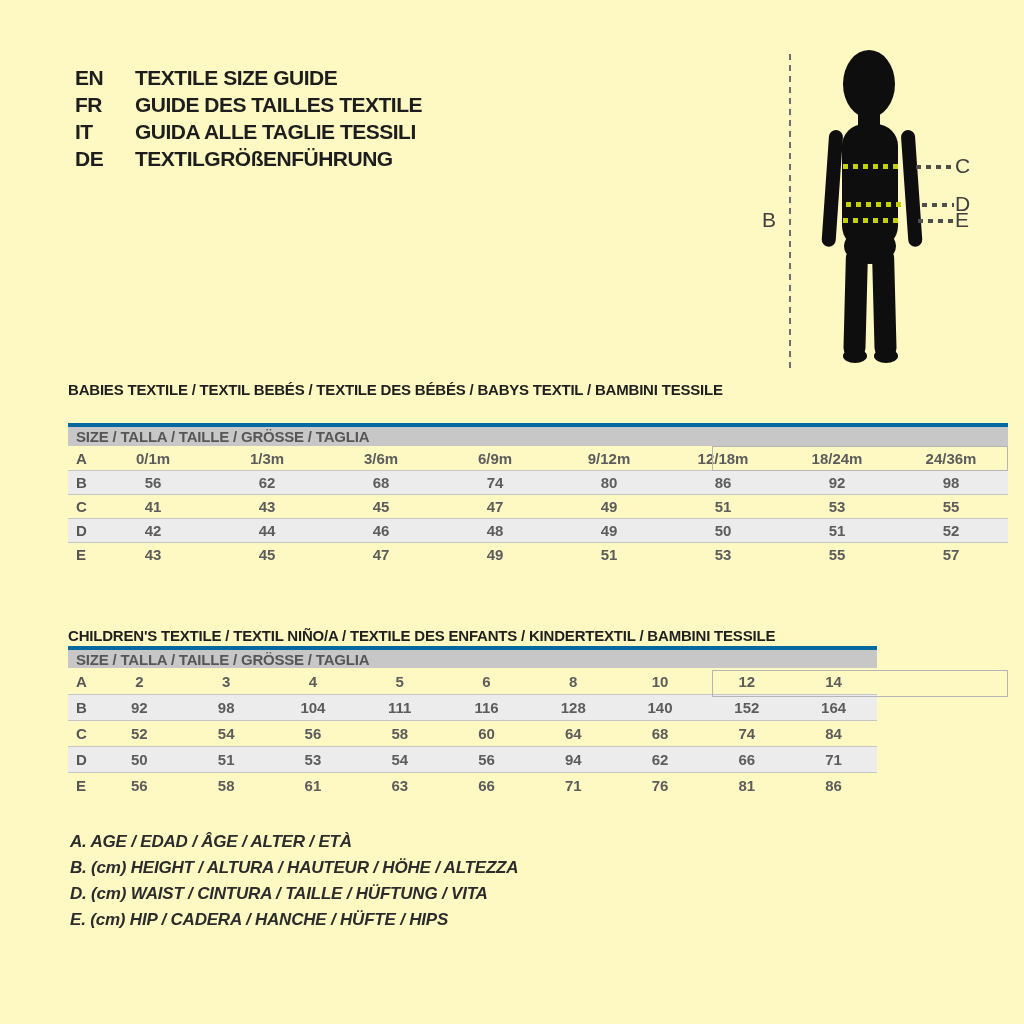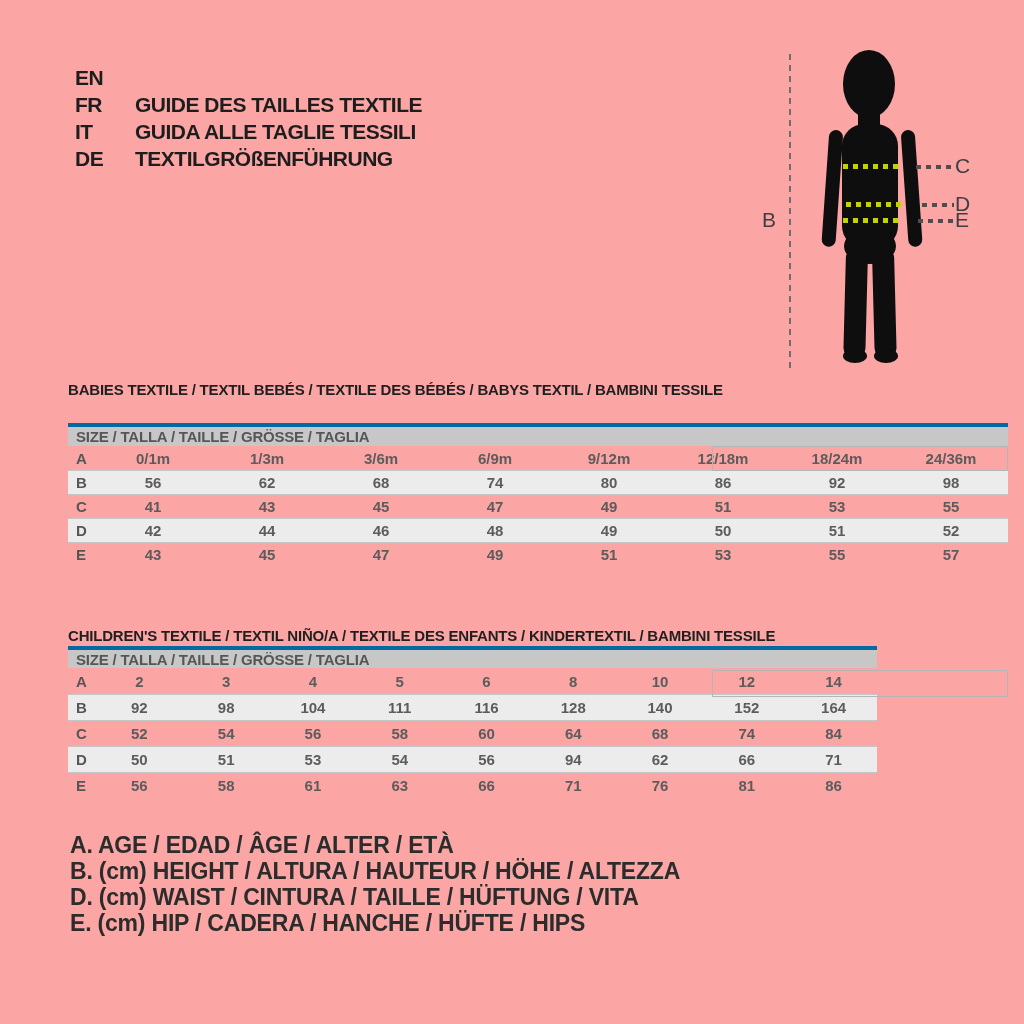--- a/index.html
+++ b/index.html
@@ -1,18 +1,18 @@
 <!DOCTYPE html>
 <html><head>
 <meta charset="utf-8">
 <style>
   * { margin:0; padding:0; box-sizing:border-box; }
   html,body { background:#ffffff; }
   body { font-family:"Liberation Sans","DejaVu Sans",sans-serif; }
-  .page { position:relative; width:1024px; height:1024px; background:#fca5a5; overflow:hidden;padding-left:27px; }
+  .page { position:relative; width:1024px; height:1024px; background:#fef9c3; overflow:hidden;padding-left:27px; }
 
   
   .lang-list { position:absolute; left:75px; top:64px; }
   .lang-row { display:flex; height:27px; align-items:center; }
   .lang-code { width:60px; font-size:21px; font-weight:700; color:#1d1d1d; letter-spacing:-0.5px; }
   .lang-title { font-size:21px; font-weight:700; color:#1d1d1d; letter-spacing:-0.5px; white-space:nowrap; }
 
   
   .fig-svg { position:absolute; left:820px; top:50px; width:104px; height:315px; overflow:visible; }
   .vdash { position:absolute; left:789px; top:54px; width:2px; height:316px;
@@ -35,31 +35,32 @@
   .tlabel { font-size:15px; font-weight:700; color:#565656; padding-left:8px; text-align:left; }
   .tcell { font-size:15px; font-weight:700; color:#5c5c5c; text-align:center; }
   .t-babies .trow { grid-template-columns:28px repeat(8,1fr); height:24px; }
   .t-babies .thead { height:23px; width:940px; }
   .t-children .trow { grid-template-columns:28px repeat(9,1fr); height:26px; }
   .t-children .thead { height:22px; width:809px; }
   .sel-box { position:absolute; border:1px solid #b5b5b5; background:transparent; z-index:5; }
 
   
   .legend { position:absolute; left:70px; top:832px; }
-  .legend-line { height:26px; font-size:23px; font-weight:700; color:#2c2c2c;
-                 letter-spacing:-0.2px; white-space:nowrap; }
+  .legend-line { height:26px; font-size:17px; font-weight:700; color:#2c2c2c;
+                 letter-spacing:-0.2px; white-space:nowrap;font-style:italic; }
 </style>
 </head>
 <body>
 
 <div class="page">
 
   <div class="lang-list">
     <div class="lang-row">
       <span class="lang-code">EN</span>
+      <span class="lang-title">TEXTILE SIZE GUIDE</span>
     </div>
     <div class="lang-row">
       <span class="lang-code">FR</span>
       <span class="lang-title">GUIDE DES TAILLES TEXTILE</span>
     </div>
     <div class="lang-row">
       <span class="lang-code">IT</span>
       <span class="lang-title">GUIDA ALLE TAGLIE TESSILI</span>
     </div>
     <div class="lang-row">

